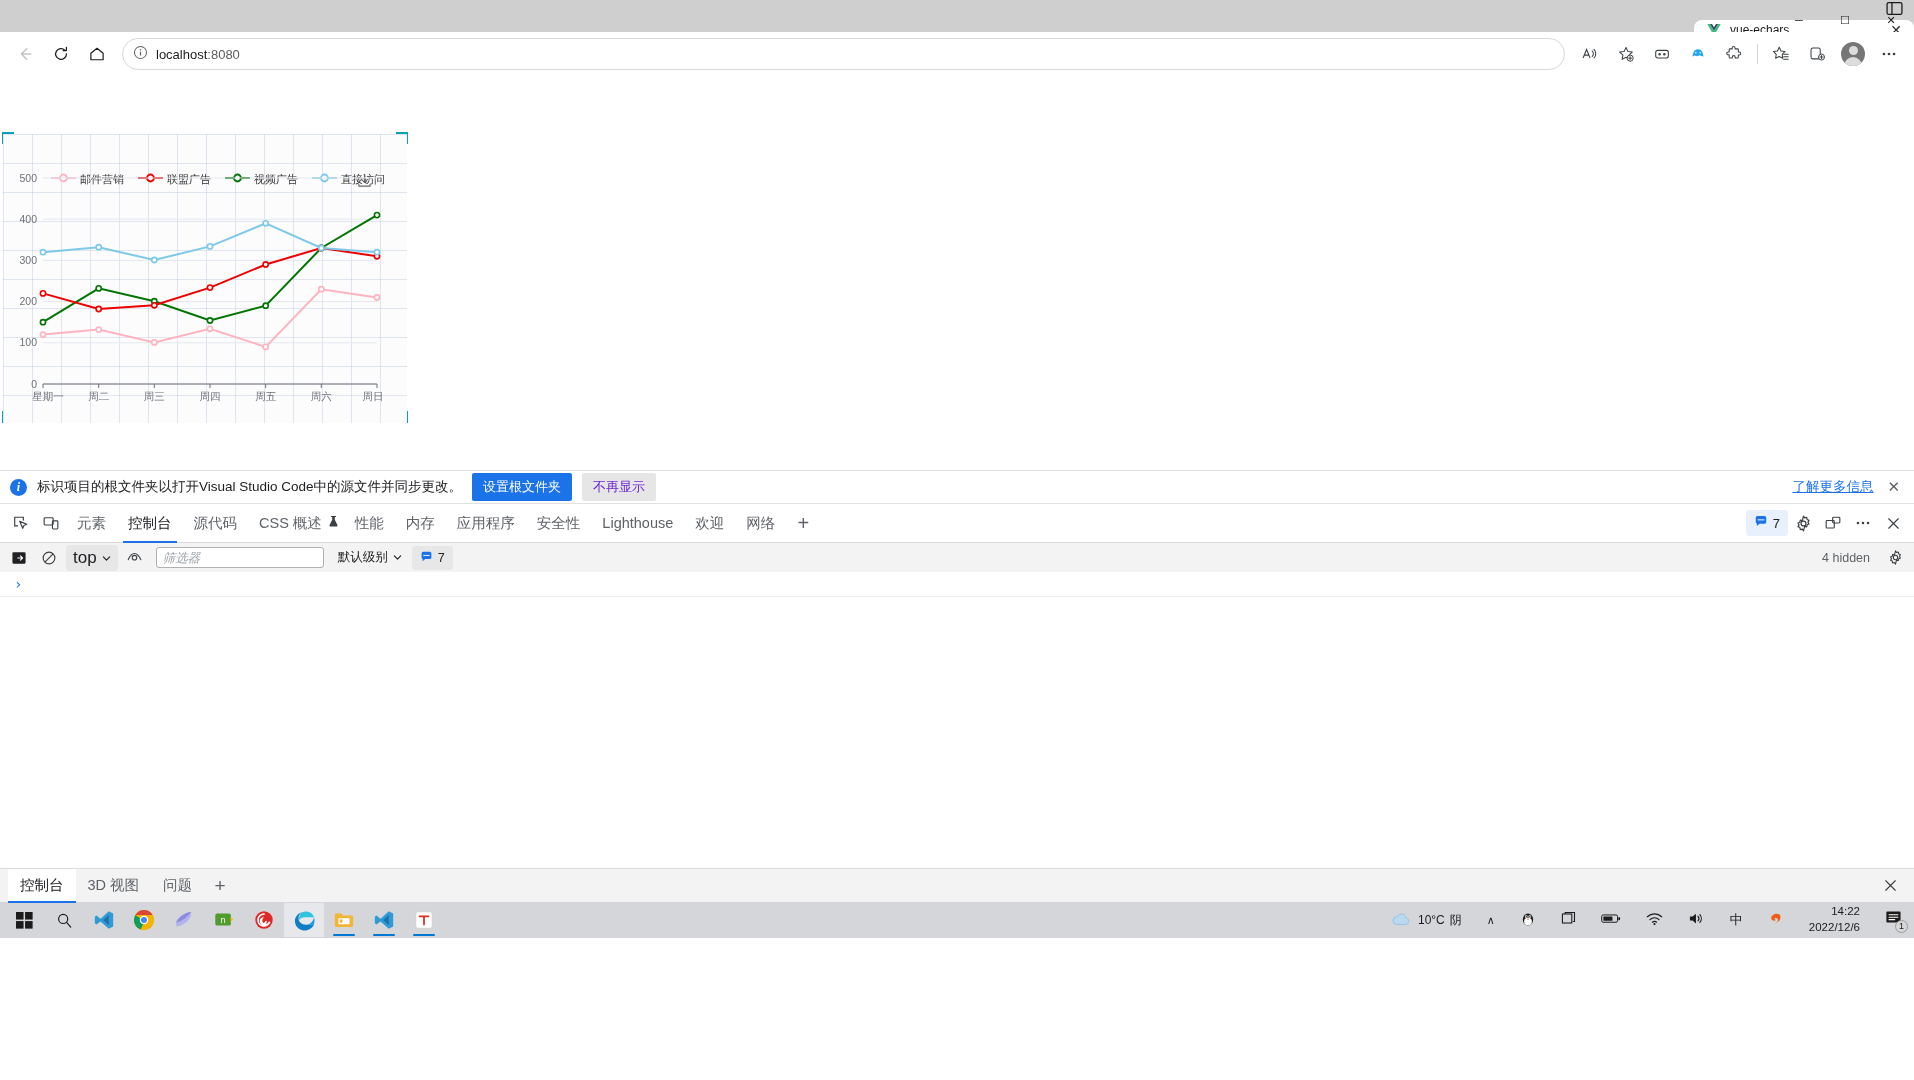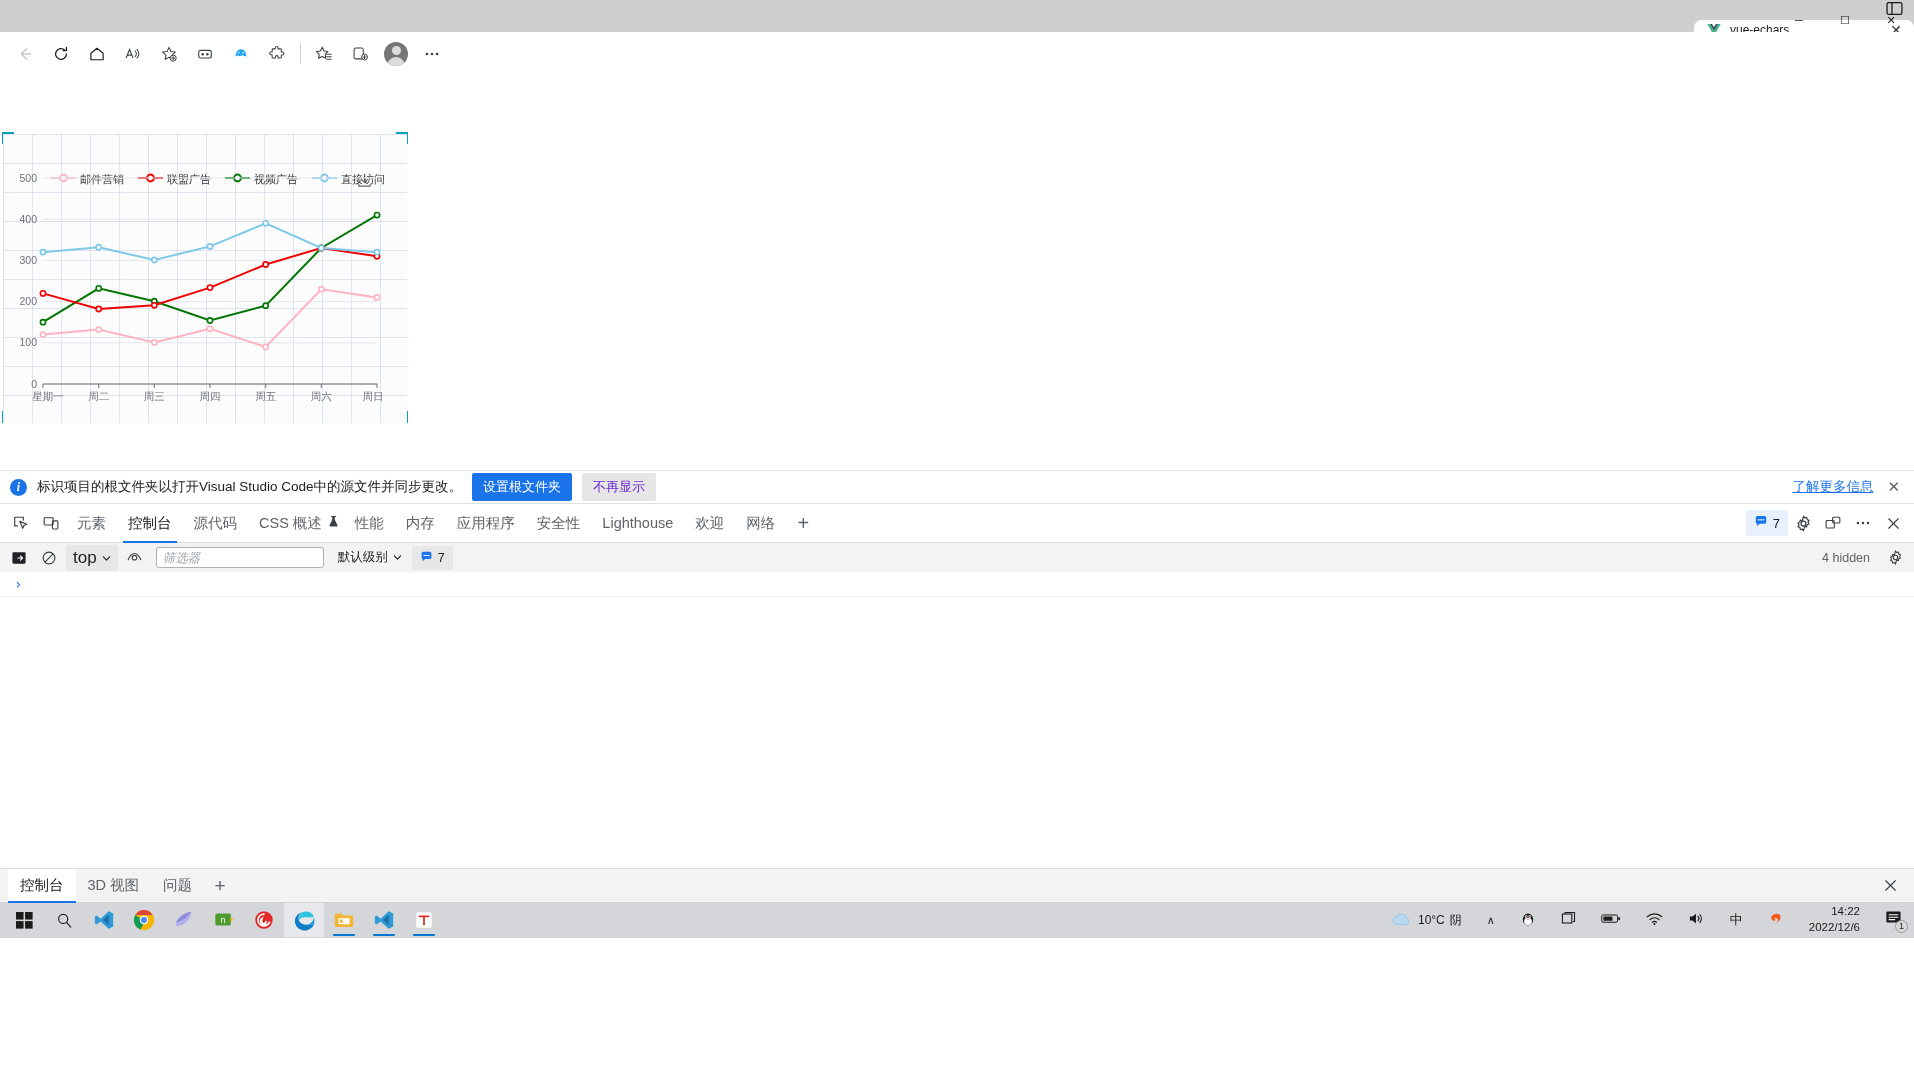--- a/index.html
+++ b/index.html
@@ -355,20 +355,30 @@
         <path d="M16 10a6 6 0 1 1-1.8-4.3" fill="none" stroke="#1b1b1b" stroke-width="1.4" stroke-linecap="round"></path>
         <path d="M16 2.6 L16 6.2 L12.4 6.2" fill="none" stroke="#1b1b1b" stroke-width="1.4" stroke-linecap="round" stroke-linejoin="round"></path>
       </svg>
   </div>
   <div class="tb-btn">
     <svg width="18" height="18" viewBox="0 0 20 20">
         <path d="M3.2 9.2 L10 3.6 L16.8 9.2 L16.8 16.4 L3.2 16.4 Z" fill="none" stroke="#1b1b1b" stroke-width="1.3" stroke-linejoin="round"></path>
       </svg>
   </div>
 
+  <div class="omnibox">
+    <span>
+      <svg width="15" height="15" viewBox="0 0 16 16">
+          <circle cx="8" cy="8" r="6.4" fill="none" stroke="#5f6368" stroke-width="1.1"></circle>
+          <circle cx="8" cy="5" r=".85" fill="#5f6368"></circle>
+          <rect x="7.35" y="6.9" width="1.3" height="4.4" rx=".5" fill="#5f6368"></rect>
+        </svg>
+    </span>
+    <span class="omnibox-url"><b>localhost</b><span>:8080</span></span>
+  </div>
 
   <div class="tb-right">
     <div class="tb-btn">
       <svg width="18" height="18" viewBox="0 0 20 20">
           <path d="M2.5 14 L6.2 5 L9.9 14 M3.9 11.2 H8.5" fill="none" stroke="#3c4043" stroke-width="1.25" stroke-linecap="round"></path>
           <path d="M12.4 6.6 a4.3 4.3 0 0 1 0 6.2 M14.4 4.9 a6.7 6.7 0 0 1 0 9.6" fill="none" stroke="#3c4043" stroke-width="1.15" stroke-linecap="round"></path>
         </svg>
     </div>
     <div class="tb-btn">
       <svg width="18" height="18" viewBox="0 0 20 20">

